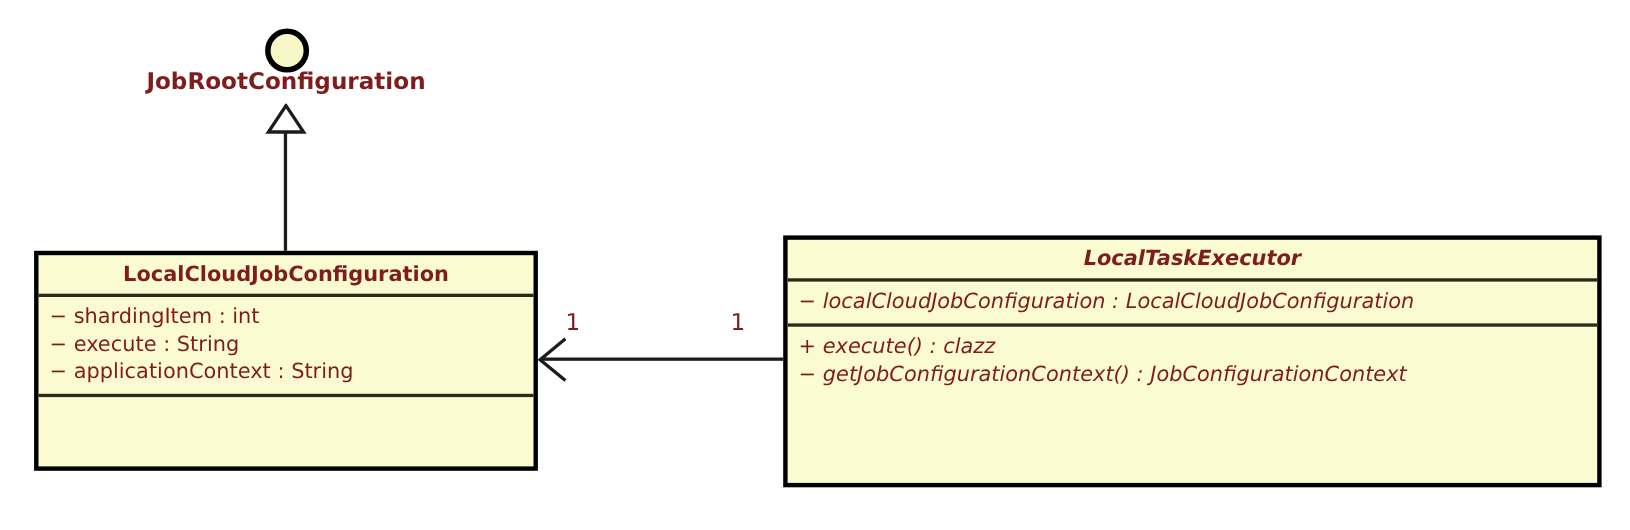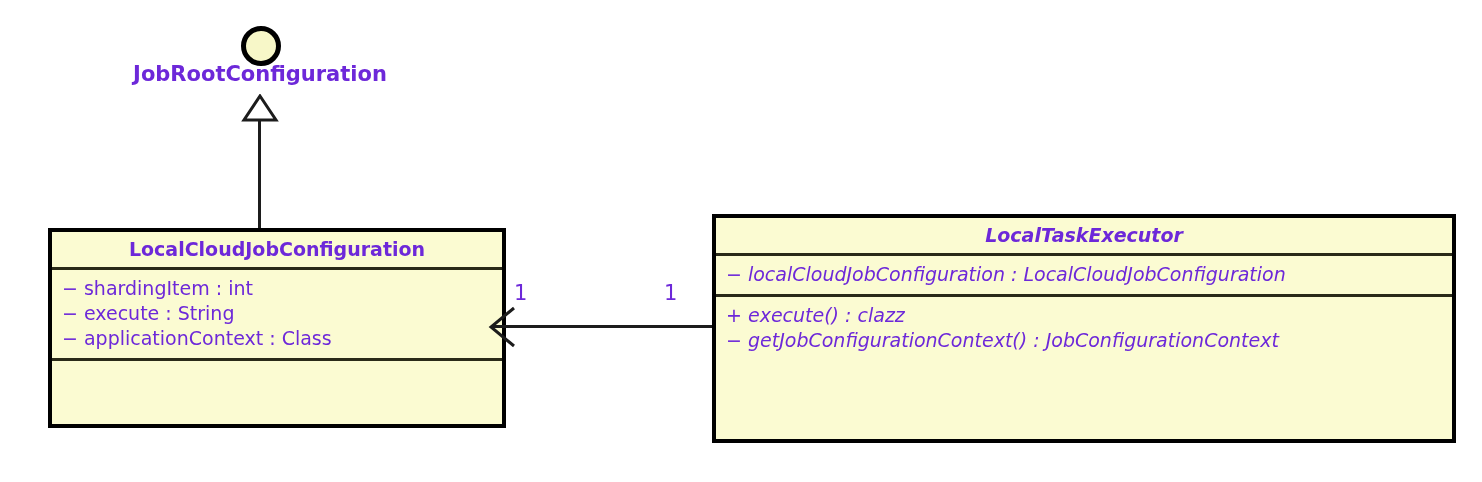--- a/index.html
+++ b/index.html
@@ -7,21 +7,21 @@
     padding: 0;
     background: #ffffff;
   }
   #canvas {
     position: relative;
     width: 1482px;
     height: 482px;
     background: #ffffff;
     overflow: hidden;
     font-family: "DejaVu Sans", "Liberation Sans", sans-serif;
-    color: #6d28d9;
+    color: #7f1d1d;
   }
 
   
   #interface-node {
     position: absolute;
     left: 0;
     top: 0;
     width: 1482px;
     height: 110px;
     pointer-events: none;
@@ -94,21 +94,20 @@
   .uml-compartment.empty {
     height: 16px;
     padding: 0;
   }
 
   #class-localcloudjobconfiguration {
     left: 31px;
     top: 228px;
     width: 458px;
     height: 200px;
-    margin-left: 17px;
   }
   #class-localtaskexecutor {
     left: 712px;
     top: 214px;
     width: 744px;
     height: 229px;
     font-style: italic;
   }
 
   
@@ -149,21 +148,21 @@
       <polygon points="19,2 35,26 3,26" fill="#ffffff" stroke="#1c1c1c" stroke-width="3"></polygon>
     </svg>
   </div>
 
   <div class="uml-class" id="class-localcloudjobconfiguration">
     <div class="uml-title">LocalCloudJobConfiguration</div>
     <div class="uml-sep"></div>
     <div class="uml-compartment">
       <div class="row">− shardingItem : int</div>
       <div class="row">− execute : String</div>
-      <div class="row">− applicationContext : Class</div>
+      <div class="row">− applicationContext : String</div>
     </div>
     <div class="uml-sep"></div>
     <div class="uml-compartment empty"></div>
   </div>
 
   <div class="uml-class" id="class-localtaskexecutor">
     <div class="uml-title">LocalTaskExecutor</div>
     <div class="uml-sep"></div>
     <div class="uml-compartment">
       <div class="row">− localCloudJobConfiguration : LocalCloudJobConfiguration</div>

